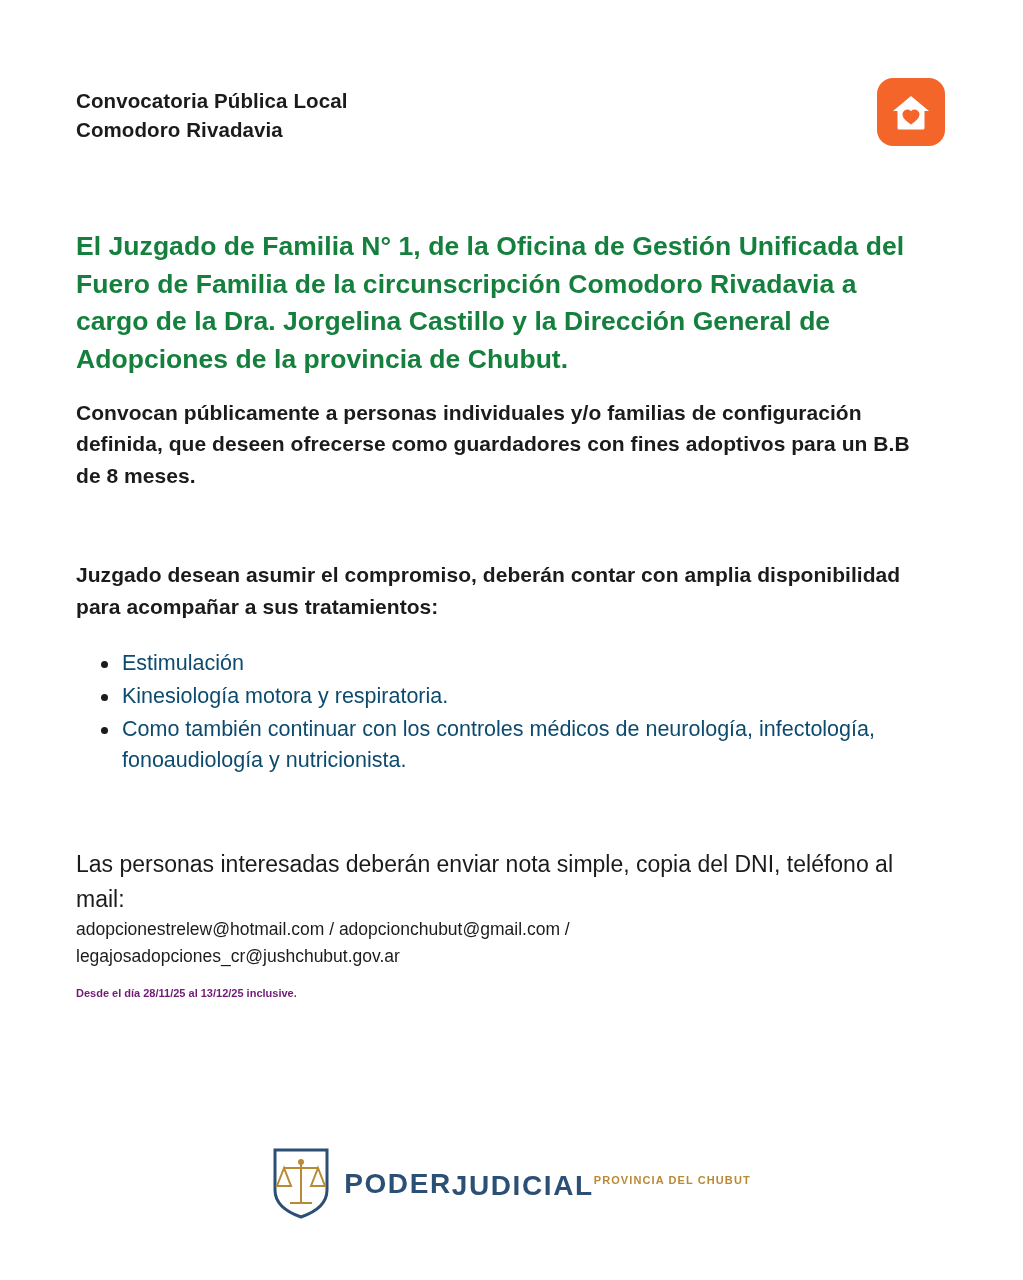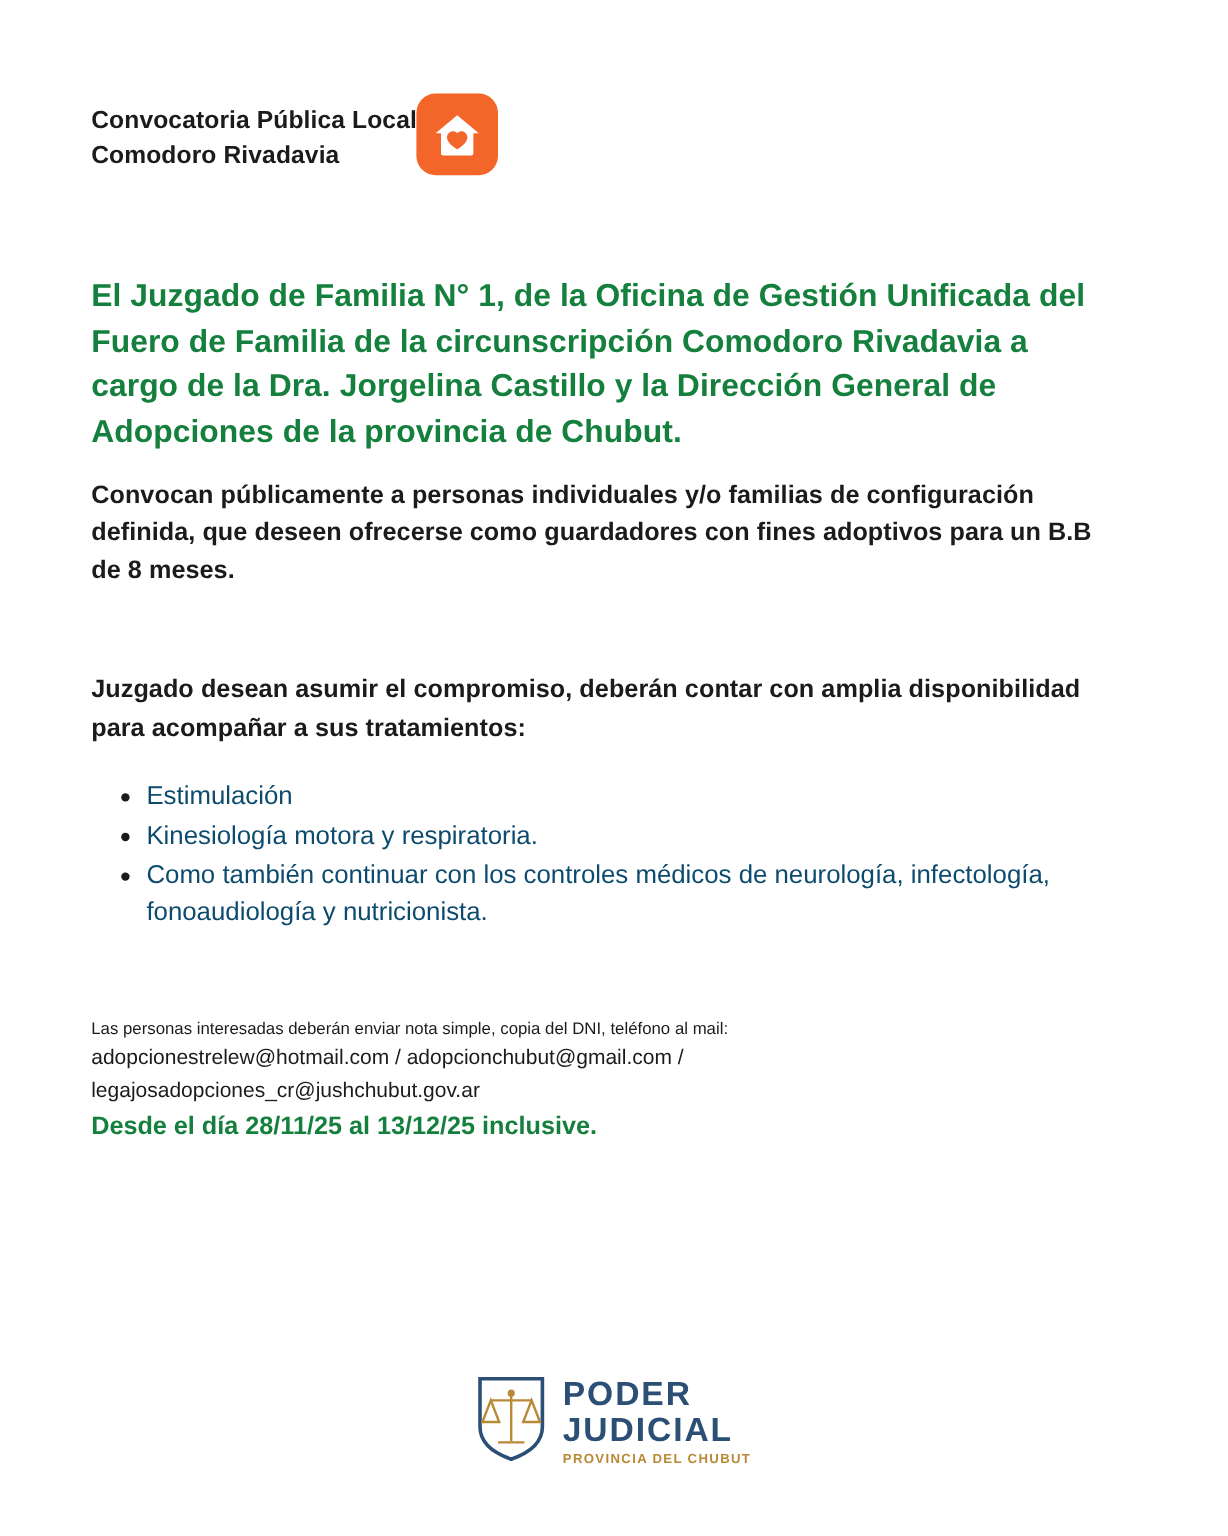--- a/index.html
+++ b/index.html
@@ -20,21 +20,21 @@
     width: 1023px;
     height: 1280px;
     box-sizing: border-box;
     padding: 0 76px;
   }
 
   
   .header {
     display: flex;
     align-items: flex-start;
-    justify-content: flex-start;
+    justify-content: space-between;
     padding-top: 86px;
   }
   .header-title {
     font-size: 20.5px;
     font-weight: bold;
     line-height: 1.42;
     letter-spacing: 0.1px;
     color: #1b1b1b;
     white-space: pre-line;
   }
@@ -100,55 +100,55 @@
     border-radius: 50%;
     background: #1b1b1b;
   }
 
   
   .contact {
     margin-top: 70px;
     max-width: 850px;
   }
   .contact-lead {
-    font-size: 14px;
+    font-size: 23px;
     font-weight: 400;
     line-height: 1.5;
     color: #1b1b1b;
   }
   .contact-mails {
     font-size: 17.5px;
     font-weight: normal;
     line-height: 1.5;
     color: #1b1b1b;
     white-space: pre-line;
   }
   .contact-dates {
-    font-size: 21px;
-    font-weight: bold;
-    line-height: 1.5;
-    color: #15803d;
-    margin-top: 2px;
+    font-size: 11px;
+    font-weight: bold;
+    line-height: 1.5;
+    color: #701a75;
+    margin-top: 16px;
   }
 
   
   .inst-logo {
     position: absolute;
     left: 0;
     right: 0;
     bottom: 56px;
     display: flex;
     align-items: center;
     justify-content: center;
     gap: 14px;
   }
   .shield { flex: none; }
   .inst-text {
     display: flex;
-    flex-direction: column;
+    flex-direction: row;
     line-height: 1;
   }
   .inst-text .l1,
   .inst-text .l2 {
     font-size: 28px;
     font-weight: bold;
     letter-spacing: 1.6px;
     color: #2c4f75;
   }
   .inst-text .l2 { margin-top: 2px; }

